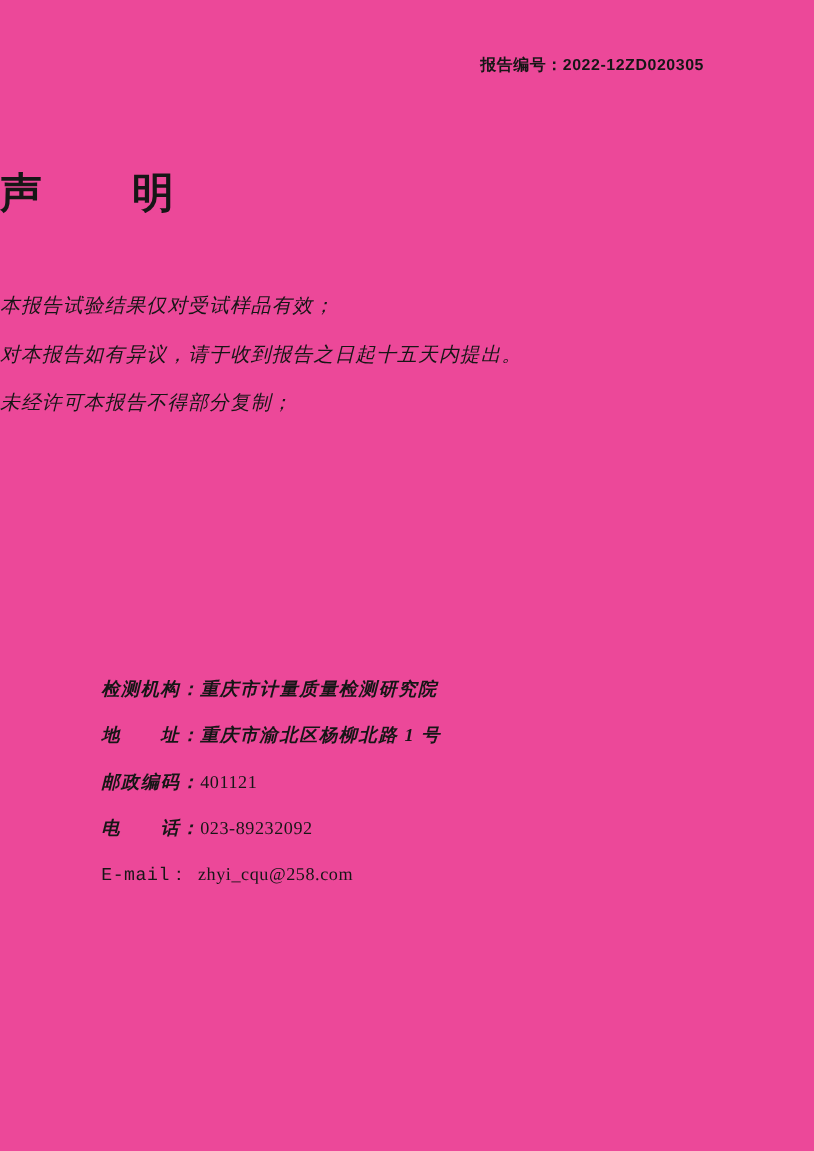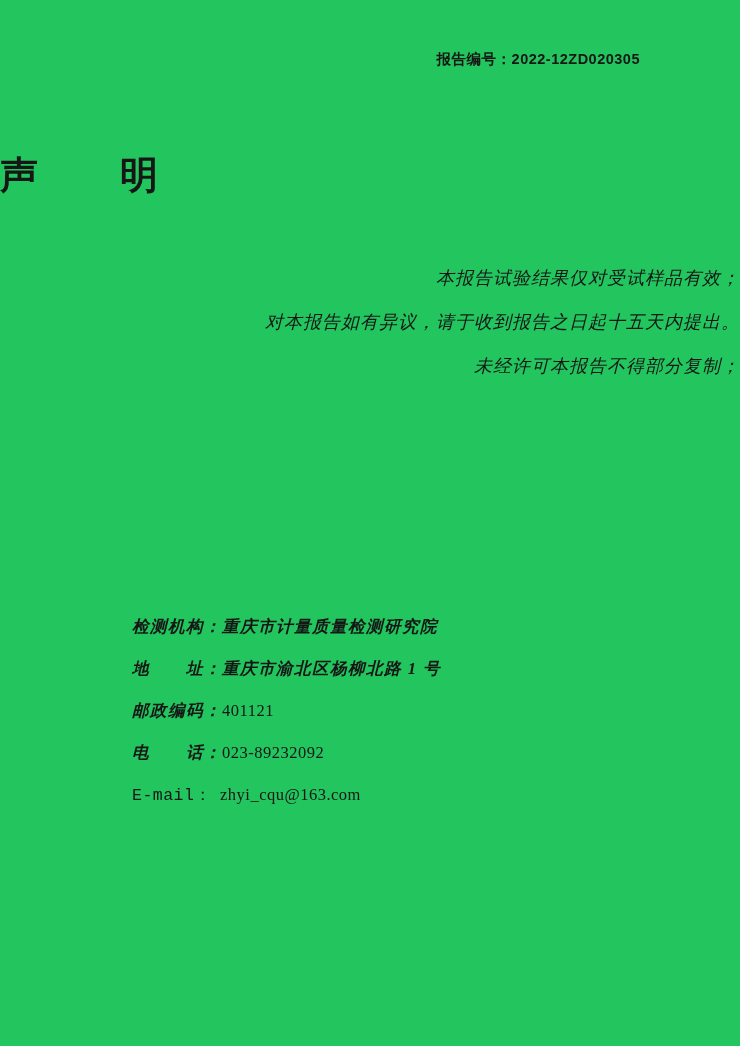--- a/index.html
+++ b/index.html
@@ -11,21 +11,21 @@
     width: 740px;
     height: 1046px;
     position: relative;
     font-family: "Liberation Serif", "DejaVu Serif", serif;
     color: #161616;
     overflow: hidden;
   }
   .page {
     position: absolute;
     inset: 0;
-    background: #22c55e;
+    background: #ec4899;
   }
   
   .report-line {
     position: absolute;
     top: 50px;
     right: 100px;
     font-family: "Liberation Sans", "DejaVu Sans", sans-serif;
     font-weight: bold;
     font-size: 14.5px;
     letter-spacing: 0.5px;
@@ -41,42 +41,41 @@
     font-weight: bold;
     letter-spacing: 2px;
     white-space: pre;
   }
   
   .statements {
     position: absolute;
     top: 266px;
     left: 0;
     width: 100%;
-    text-align: right;
+    text-align: left;
   }
   .statement {
     font-style: italic;
     font-size: 18px;
     letter-spacing: 1px;
     line-height: 25px;
     margin-bottom: 19px;
     white-space: nowrap;
   }
   
   .contact {
     position: absolute;
     top: 617px;
     left: 92px;
   }
   .contact-row {
     margin-bottom: 22px;
     font-size: 16.5px;
     line-height: 20px;
     white-space: nowrap;
-    margin-left: 40px;
   }
   .contact-label {
     font-style: italic;
     font-weight: 600;
     letter-spacing: 1.5px;
     display: inline-block;
     min-width: 88px;
   }
   .contact-label.latin {
     font-style: normal;
@@ -124,17 +123,17 @@
     <div class="contact-row">
       <span class="contact-label">邮政编码：</span><span class="contact-value latin">401121</span>
     </div>
 
     <div class="contact-row">
       <span class="contact-label">电　　话：</span><span class="contact-value latin">023-89232092</span>
     </div>
 
 
     <div class="contact-row">
-      <span class="contact-label latin">E-mail：</span><span class="contact-value latin">zhyi_cqu@163.com</span>
+      <span class="contact-label latin">E-mail：</span><span class="contact-value latin">zhyi_cqu@258.com</span>
     </div>
 
   </div>
 </div>
 
 </body></html>

